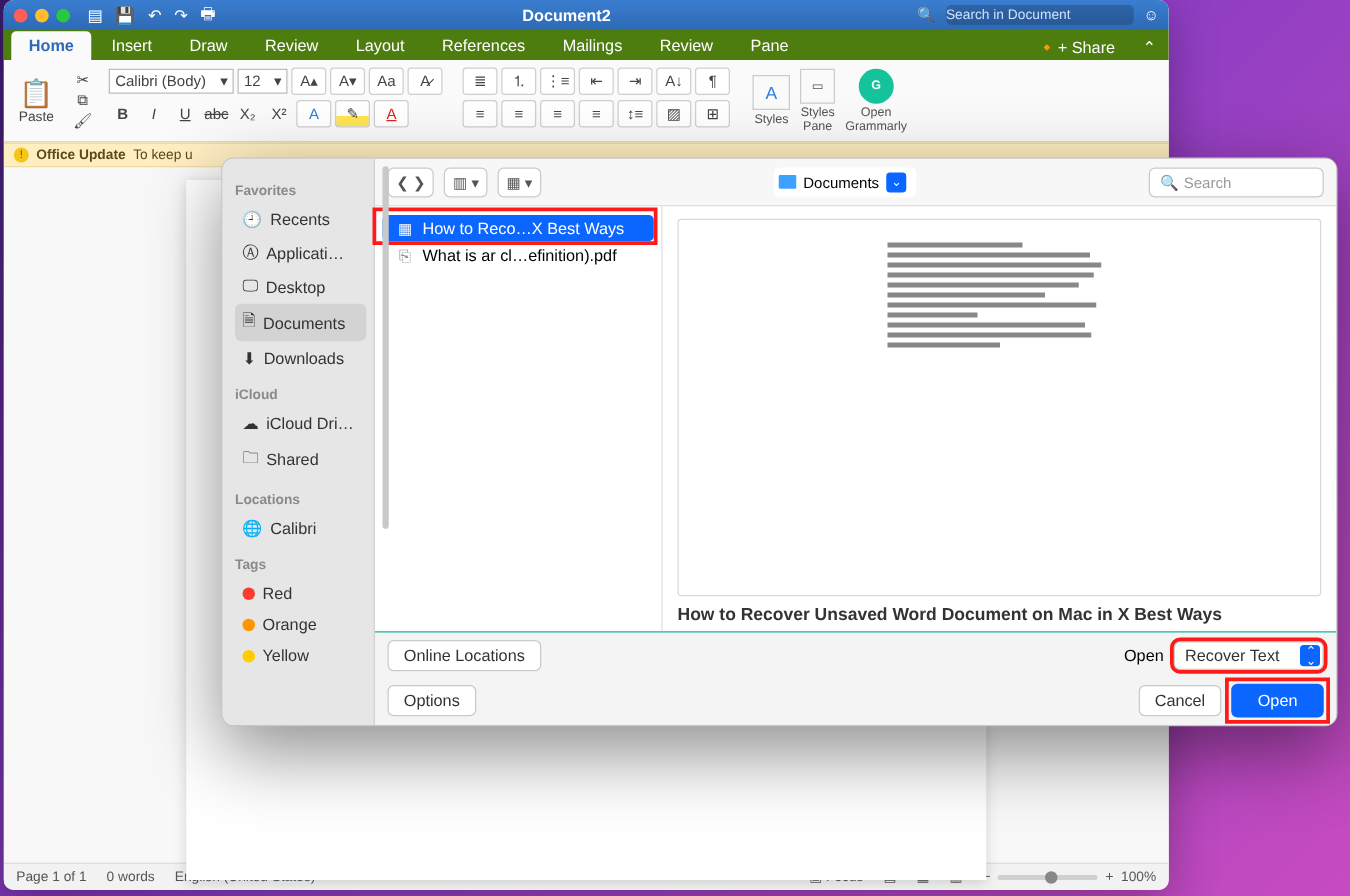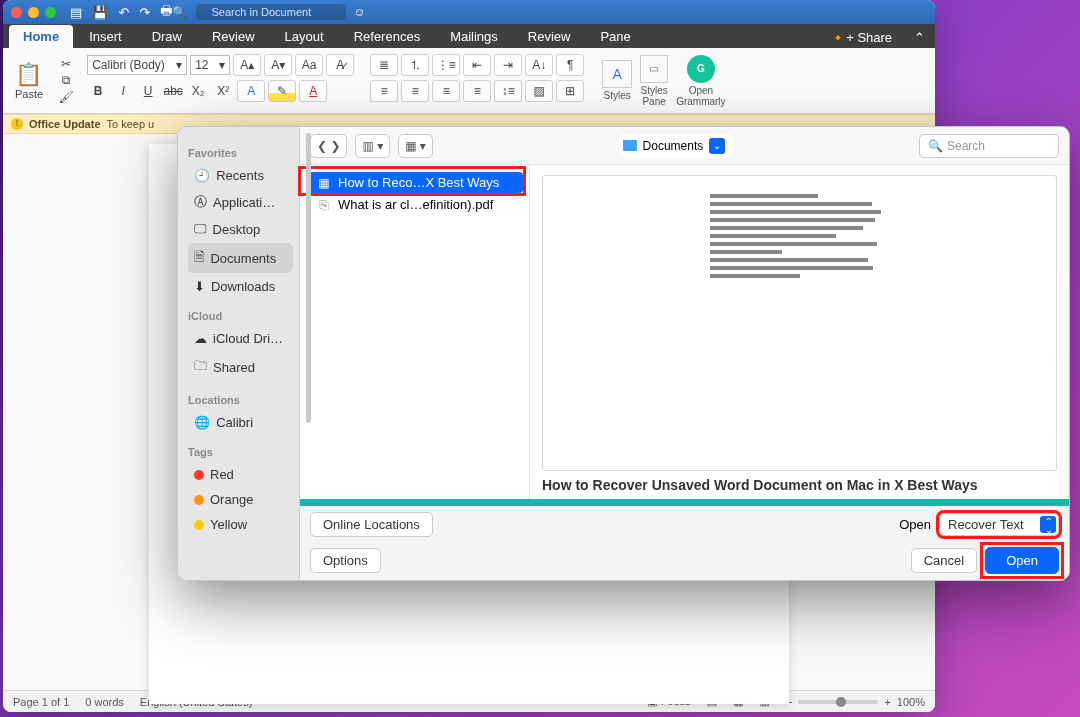--- a/index.html
+++ b/index.html
@@ -5,22 +5,22 @@
   * { box-sizing: border-box; margin: 0; padding: 0; font-family: -apple-system, "Helvetica Neue", Arial, sans-serif; }
   body { width: 1080px; height: 717px; background: linear-gradient(135deg, #3b1a6b 0%, #8b3dc4 50%, #c74bbf 100%); overflow: hidden; position: relative; }
   .word-window { position: absolute; top: 0; left: 3px; width: 932px; height: 712px; background: #fafafa; border-radius: 8px; box-shadow: 0 10px 40px rgba(0,0,0,0.3); overflow: hidden; display: flex; flex-direction: column;}
   .titlebar { height: 24px; background: linear-gradient(#3a7dcf, #2e6ab5); display: flex; align-items: center; padding: 0 8px; color: #fff; font-size: 12px; }
   .traffic { display: flex; gap: 6px; }
   .traffic span { width: 11px; height: 11px; border-radius: 50%; display:inline-block; }
   .tr-red { background:#ff5f57; } .tr-yel { background:#febc2e; } .tr-gre { background:#28c840; }
   .titlebar-icons { margin-left: 14px; display: flex; gap: 10px; align-items: center; font-size: 13px; }
   .title-center { flex: 1; text-align: center; font-weight: 600; font-size: 13px; }
   .title-right { display:flex; align-items:center; gap:8px; font-size:12px;}
-  .search-doc { background: rgba(0,0,0,0.18); border-radius: 4px; padding: 2px 16px; width: 150px; color: #cde1ff; font-size: 11px;}
-  .menubar { height: 24px; background: #404040; display: flex; align-items: flex-end; color: #fff; font-size: 13px; padding: 0 0 0 6px; gap: 2px;}
+  .search-doc { background: rgba(0,0,0,0.18); border-radius: 4px; padding: 2px 0; width: 150px; color: #cde1ff; font-size: 11px;}
+  .menubar { height: 24px; background: #4d7c0f; display: flex; align-items: flex-end; color: #fff; font-size: 13px; padding: 0 0 0 6px; gap: 2px;}
   .tab { padding: 4px 14px; cursor: pointer; }
   .tab.active { background: #fafafa; color: #2e6ab5; font-weight: 600; border-radius: 4px 4px 0 0;}
   .menubar .spacer { flex:1; }
   .share { padding: 3px 10px; font-size: 13px;}
   .ribbon { height: 66px; background: #fafafa; border-bottom: 1px solid #d0d0d0; display: flex; padding: 2px 4px; gap: 4px; font-size: 11px; color: #444;}
   .ribbon-group { display: flex; flex-direction: column; justify-content: center; align-items: center; padding: 0 4px; border-right:0px solid #e1e1e1; }
   .font-controls { display:flex; flex-direction:column; gap:4px; padding: 4px 6px; }
   .font-row { display:flex; gap:3px; align-items:center; }
   .combo { border:1px solid #bcbcbc; background:#fff; font-size:12px; height:20px; display:flex; align-items:center; padding:3px 4px; }
   .icon-btn { width:22px; height:22px; border:1px solid transparent; display:flex; align-items:center; justify-content:center; font-size:12px; color:#444; background:transparent; border-radius:3px;}
@@ -53,21 +53,21 @@
   .file-list { width:230px; border-right:1px solid #e0e0e0; padding:6px 0; font-size:13px; }
   .file-row { display:flex; align-items:center; gap:6px; padding:3px 10px; margin:1px 6px; border-radius:4px;}
   .file-row.selected { background:#0a66ff; color:#fff; }
   .file-icon { font-size:12px; width:16px; text-align:center;}
   .preview-pane { flex:1; display:flex; flex-direction:column; padding:10px 12px 6px 12px; }
   .preview-box { flex:1; border:1px solid #d8d8d8; background:#fff; border-radius:3px; display:flex; align-items:flex-start; justify-content:center; padding:18px; overflow:hidden;}
   .preview-doc { width:180px; height:160px; background:#fff; font-size:4px; color:#555; line-height:5px; }
   .preview-doc div { margin-bottom:4px; height:4px; background:#888; }
   .preview-title { font-size:14px; font-weight:600; color:#333; margin-top:6px;}
   .preview-sub { font-size:12px; color:#888; margin-top:2px; }
-  .dlg-lower { border-top:7px solid #14b8a6; padding:6px 10px; display:flex; flex-direction:column; gap:10px; background:#f4f4f4;}
+  .dlg-lower { border-top:1px solid #14b8a6; padding:6px 10px; display:flex; flex-direction:column; gap:10px; background:#f4f4f4;}
   .dlg-row { display:flex; align-items:center; gap:8px; font-size:13px;}
   .pill-btn { border:1px solid #cacaca; background:#fff; padding:4px 12px; border-radius:5px; font-size:13px; color:#333;}
   .select-box { border:1px solid #cacaca; background:#fff; padding:3px 24px 3px 8px; border-radius:5px; font-size:13px; color:#333; position:relative; width:120px;}
   .select-box::after { content:""; position:absolute; right:2px; top:2px; bottom:2px; width:16px; background:#0a66ff; border-radius:3px; }
   .select-box .chev { position:absolute; right:5px; top:4px; color:#fff; font-size:10px; z-index:1; line-height:8px;}
   .primary-btn { background:#0a66ff; color:#fff; border:1px solid #0a66ff; padding:5px 20px; border-radius:5px; font-size:13px;}
   .hl-red { outline:3px solid #ff1a1a; outline-offset:0px; }
   .hl-box1 { position:absolute; border:3px solid #ff1a1a; pointer-events:none; }
   .folder-ic { width:14px; height:11px; background:#3da2ff; border-radius:1px; display:inline-block;}
   .sidebar-scroll { position:absolute; top:130px; left:300px; width:5px; height:300px; background:#c9c9c9; border-radius:3px;}
@@ -82,20 +82,21 @@
       <span class="tr-yel"></span>
       <span class="tr-gre"></span>
     </div>
     <div class="titlebar-icons">
       <span>▤</span>
       <span>💾</span>
       <span>↶</span>
       <span>↷</span>
       <span>🖶</span>
     </div>
+    <div class="title-center">Document2</div>
     <div class="title-right">
       <span style="opacity:0.8;">🔍</span>
       <span class="search-doc">Search in Document</span>
       <span>☺</span>
     </div>
   </div>
   <div class="menubar">
     <div class="tab active">Home</div>
     <div class="tab">Insert</div>
     <div class="tab">Draw</div>

